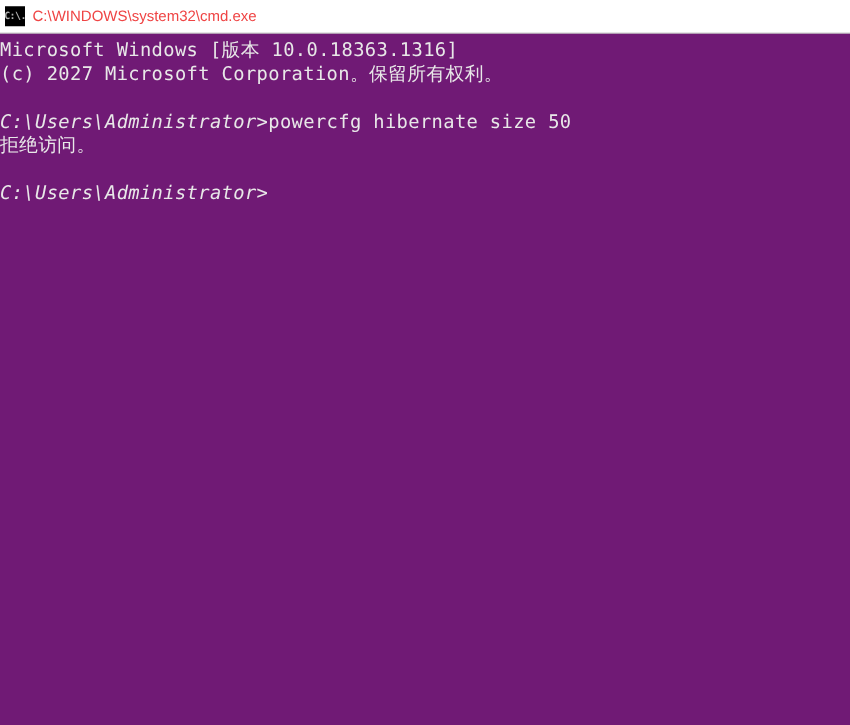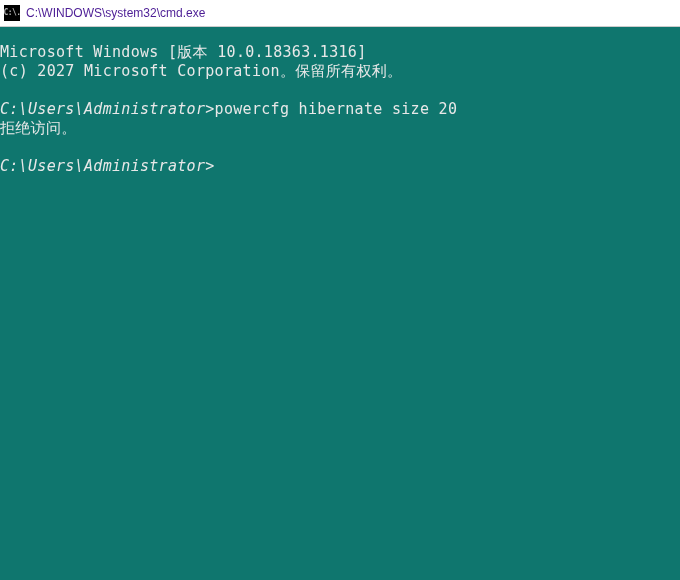--- a/index.html
+++ b/index.html
@@ -34,30 +34,30 @@
     }
     .titlebar-icon-text {
       color: #b0b0b0;
       font-size: 8px;
       font-family: monospace;
       font-weight: bold;
       letter-spacing: -0.5px;
       line-height: 1;
     }
     .titlebar-title {
-      color: #4c1d95;
+      color: #ef4444;
       font-size: 12px;
       font-family: "Segoe UI", sans-serif;
     }
     .terminal {
       width: 100%;
       height: calc(100% - 27px);
-      background: #0f766e;
+      background: #701a75;
       color: #e8e8e8;
-      padding: 16px 0 0 0;
+      padding: 4px 0 0 0;
       font-size: 15px;
       line-height: 19px;
       overflow: hidden;
       font-family: "NSimSun", "SimSun", "Consolas", monospace;
       letter-spacing: 0.3px;
     }
     .terminal-line {
       white-space: pre;
       font-family: inherit;
     }
@@ -91,20 +91,20 @@
     <span class="titlebar-icon-text">C:\.</span>
   </div>
   <span class="titlebar-title">C:\WINDOWS\system32\cmd.exe</span>
 </div>
 
 <div class="terminal">
   <div class="terminal-line">Microsoft Windows [版本 10.0.18363.1316]</div>
   <div class="terminal-line">(c) 2027 Microsoft Corporation。保留所有权利。</div>
   <div class="blank-line"></div>
   <div class="prompt-line">
-    <span class="prompt">C:\Users\Administrator&gt;</span><span class="command">powercfg hibernate size 20</span>
+    <span class="prompt">C:\Users\Administrator&gt;</span><span class="command">powercfg hibernate size 50</span>
   </div>
   <div class="terminal-line">拒绝访问。</div>
   <div class="blank-line"></div>
   <div class="prompt-line">
     <span class="prompt">C:\Users\Administrator&gt;</span><span class="command"></span><span class="cursor"></span>
   </div>
 </div>
 
 </body></html>

